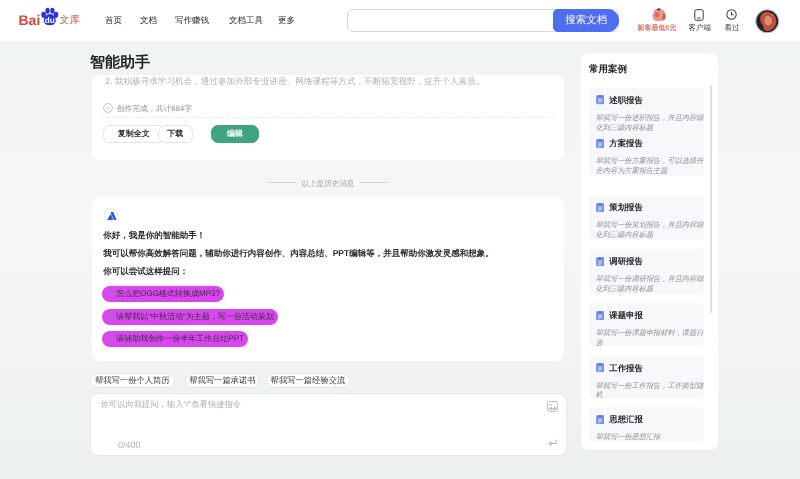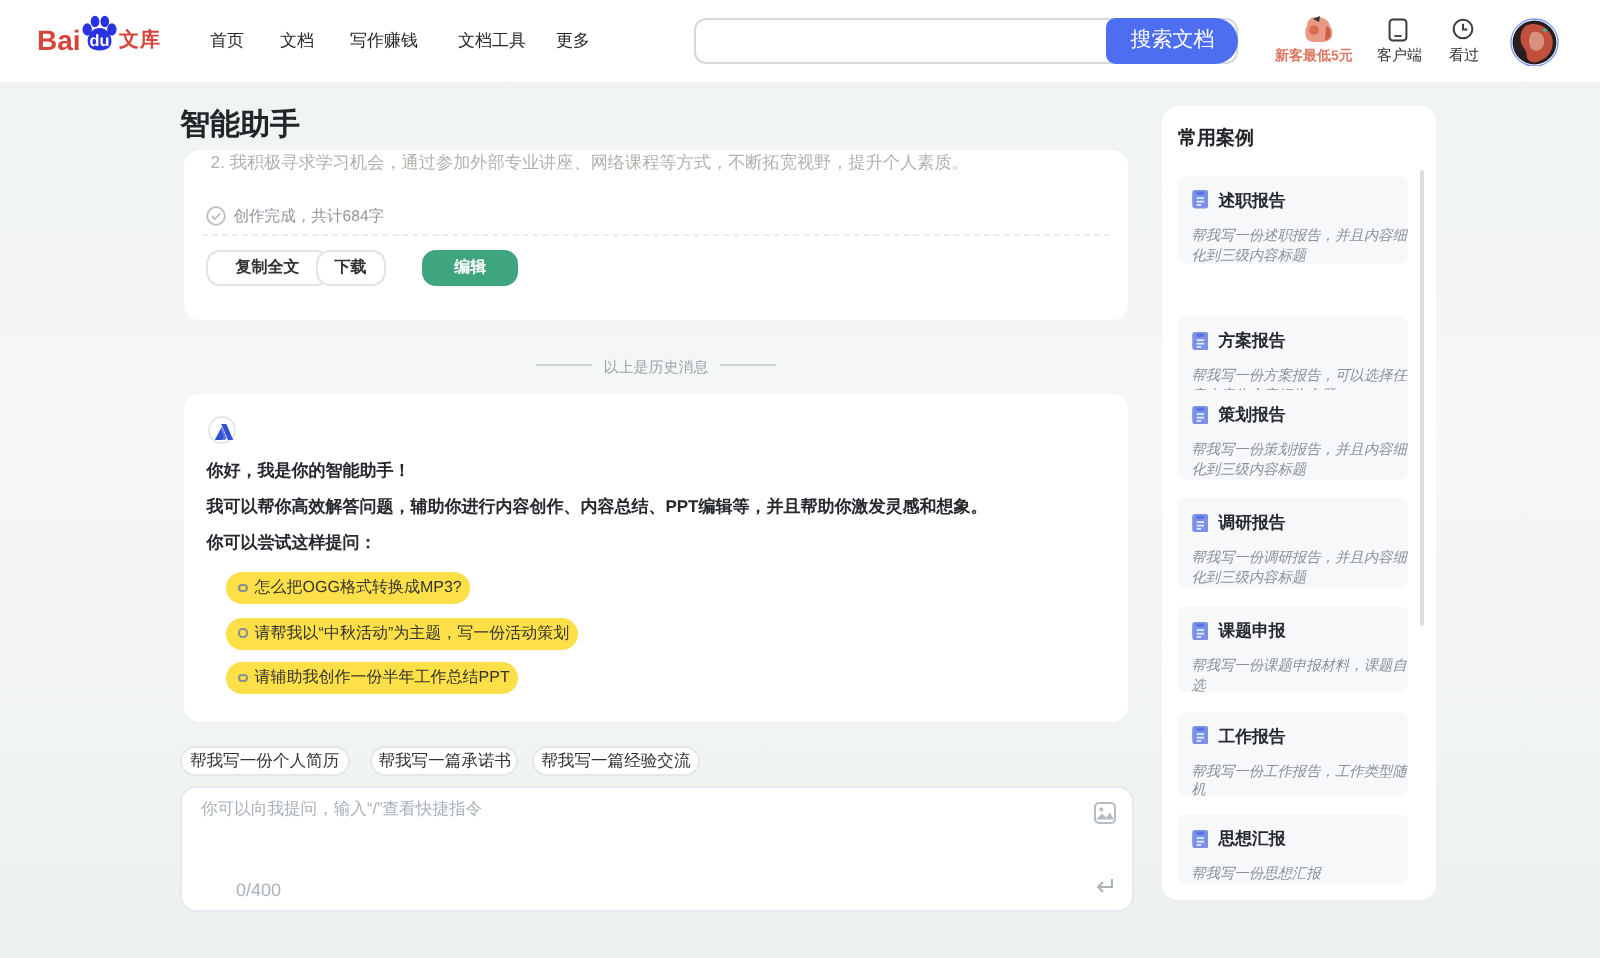--- a/index.html
+++ b/index.html
@@ -4,21 +4,21 @@
 <style>
 * { margin:0; padding:0; box-sizing:border-box; }
 html,body { width:800px; height:479px; overflow:hidden; }
 body { font-family:"Liberation Sans", sans-serif; position:relative; text-rendering:geometricPrecision;
   background:linear-gradient(180deg,#eff3f0 0%,#f5f8f6 45%,#edf1ee 100%); }
 .abs { position:absolute; }
 
 
 .header { position:absolute; left:0; top:0; width:800px; height:41px; background:#fff; z-index:5; }
 .logo-bai { position:absolute; left:18.5px; top:13px; font-size:14px; font-weight:bold; color:#d6453a; line-height:14px; }
-.logo-wk { position:absolute; left:59.5px; top:15.5px; font-size:10px; font-weight:bold; color:#d6453a; line-height:10px; letter-spacing:0.5px; }
+.logo-wk { position:absolute; left:59.5px; top:15.5px; font-size:10px; font-weight:normal; color:#d6453a; line-height:10px; letter-spacing:0.5px; }
 .nav-item { position:absolute; top:16.2px; font-size:8.5px; color:#26292c; line-height:9px; }
 
 .search { position:absolute; left:347.4px; top:9.4px; width:272px; height:22.4px; background:#fff; border:1px solid #d4d8db; border-radius:6px; }
 .search-btn { position:absolute; left:553.3px; top:8.8px; width:66px; height:23px; background:#4e6ef2; border-radius:5px 12px 12px 5px; color:#fff; font-size:10.5px; text-align:center; line-height:23px; }
 .hicon-label { position:absolute; font-size:7.5px; color:#333; line-height:8px; }
 .promo-label { position:absolute; left:637.5px; top:24.5px; font-size:7px; color:#dd7862; font-weight:bold; line-height:8px; }
 
 
 .title { position:absolute; left:90px; top:54.5px; font-size:15px; font-weight:bold; color:#222529; line-height:15.5px; }
 
@@ -28,21 +28,21 @@
 .hist-sep { position:absolute; left:9px; top:42.5px; width:454px; border-top:1px dashed #eaecee; }
 .hbtn { position:absolute; top:50.5px; height:18.3px; border:1px solid #e1e4e6; border-radius:7px; background:#fff; font-size:8px; font-weight:bold; color:#333; text-align:center; line-height:16.5px; }
 .hbtn.green { background:#3fa57e; border-color:#3fa57e; color:#fff; }
 
 .divider { position:absolute; left:92px; top:179.5px; width:472px; height:8px; font-size:7.5px; color:#9aa5ad; text-align:center; line-height:8px; }
 .divider .ln { display:inline-block; vertical-align:middle; width:28px; border-top:1px solid #ccd3d8; margin:0 6px 2px; }
 
 .msg-card { position:absolute; left:92px; top:197px; width:472px; height:164px; background:#fff; border-radius:8px;text-align:right; }
 .ai-av { position:absolute; left:12px; top:11px; width:14px; height:14px; border-radius:50%; border:1px solid #e4e7ea; background:#fff; }
 .msg-b { position:absolute; left:11.2px; font-size:8.5px; font-weight:bold; color:#26292e; white-space:nowrap; line-height:9px; }
-.pill { position:absolute; left:21px; height:15.7px; background:#fde047; border-radius:8px; font-size:8px; color:#333; line-height:15.7px; padding:0 4px 0 14.3px; white-space:nowrap; }
+.pill { position:absolute; left:10px; height:15.7px; background:#d946ef; border-radius:8px; font-size:8px; color:#333; line-height:15.7px; padding:0 4px 0 14.3px; white-space:nowrap; }
 .pill i { position:absolute; left:6.4px; top:5.6px; width:4.4px; height:4.4px; border:1px solid #858e99; border-radius:50%; }
 
 .tag { position:absolute; top:372.9px; height:14.8px; background:#fff; border:1px solid #e3e6ea; border-radius:7.5px; font-size:8.3px; color:#333; line-height:13.5px; text-align:center; }
 
 .inp { position:absolute; left:90px; top:392.5px; width:477px; height:63.5px; background:#fff; border:1px solid #e4e9f1; border-radius:8px; }
 .inp .ph { position:absolute; left:9.5px; top:5.8px; font-size:8.3px; color:#a8b0b9; line-height:10px; }
 .inp .cnt { position:absolute; left:10px; top:47.8px; font-size:9px; color:#a8b0b9; line-height:9px;padding-left:17px; }
 
 
 .sidebar { position:absolute; left:581px; top:53.2px; width:137.2px; height:396.8px; background:#fff; border-radius:8px; }
@@ -159,21 +159,21 @@
 <div class="sidebar">
   <div class="sb-title">常用案例</div>
   <div class="sb-item" style="top:34.7px;height:44.4px">
     <div class="t"><svg class="sb-ic" viewBox="0 0 8 9">
           <rect width="8" height="9" rx="1.6" fill="#7b90e9"></rect>
           <rect x="2" y="0.8" width="4" height="1.6" rx="0.8" fill="#5a73de"></rect>
           <path d="M2.2 4 h3.6 M2.2 5.7 h3.6 M2.2 7.3 h2.2" stroke="#e8edfc" stroke-width="0.9"></path>
         </svg>述职报告</div>
     <div class="d">帮我写一份述职报告，并且内容细化到三级内容标题</div>
   </div>
-  <div class="sb-item" style="top:105px;height:44.4px">
+  <div class="sb-item" style="top:78px;height:44.4px">
     <div class="t"><svg class="sb-ic" viewBox="0 0 8 9">
           <rect width="8" height="9" rx="1.6" fill="#7b90e9"></rect>
           <rect x="2" y="0.8" width="4" height="1.6" rx="0.8" fill="#5a73de"></rect>
           <path d="M2.2 4 h3.6 M2.2 5.7 h3.6 M2.2 7.3 h2.2" stroke="#e8edfc" stroke-width="0.9"></path>
         </svg>方案报告</div>
     <div class="d">帮我写一份方案报告，可以选择任意内容为方案报告主题</div>
   </div>
   <div class="sb-item" style="top:142.3px;height:44.4px">
     <div class="t"><svg class="sb-ic" viewBox="0 0 8 9">
           <rect width="8" height="9" rx="1.6" fill="#7b90e9"></rect>

